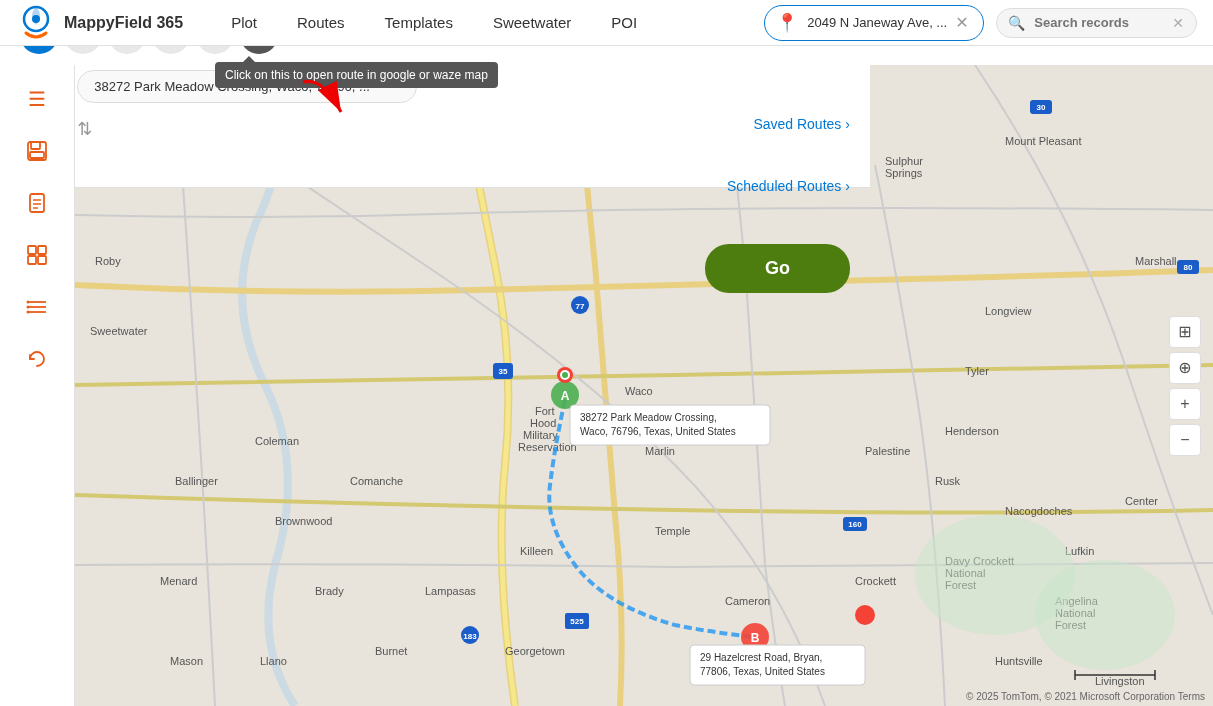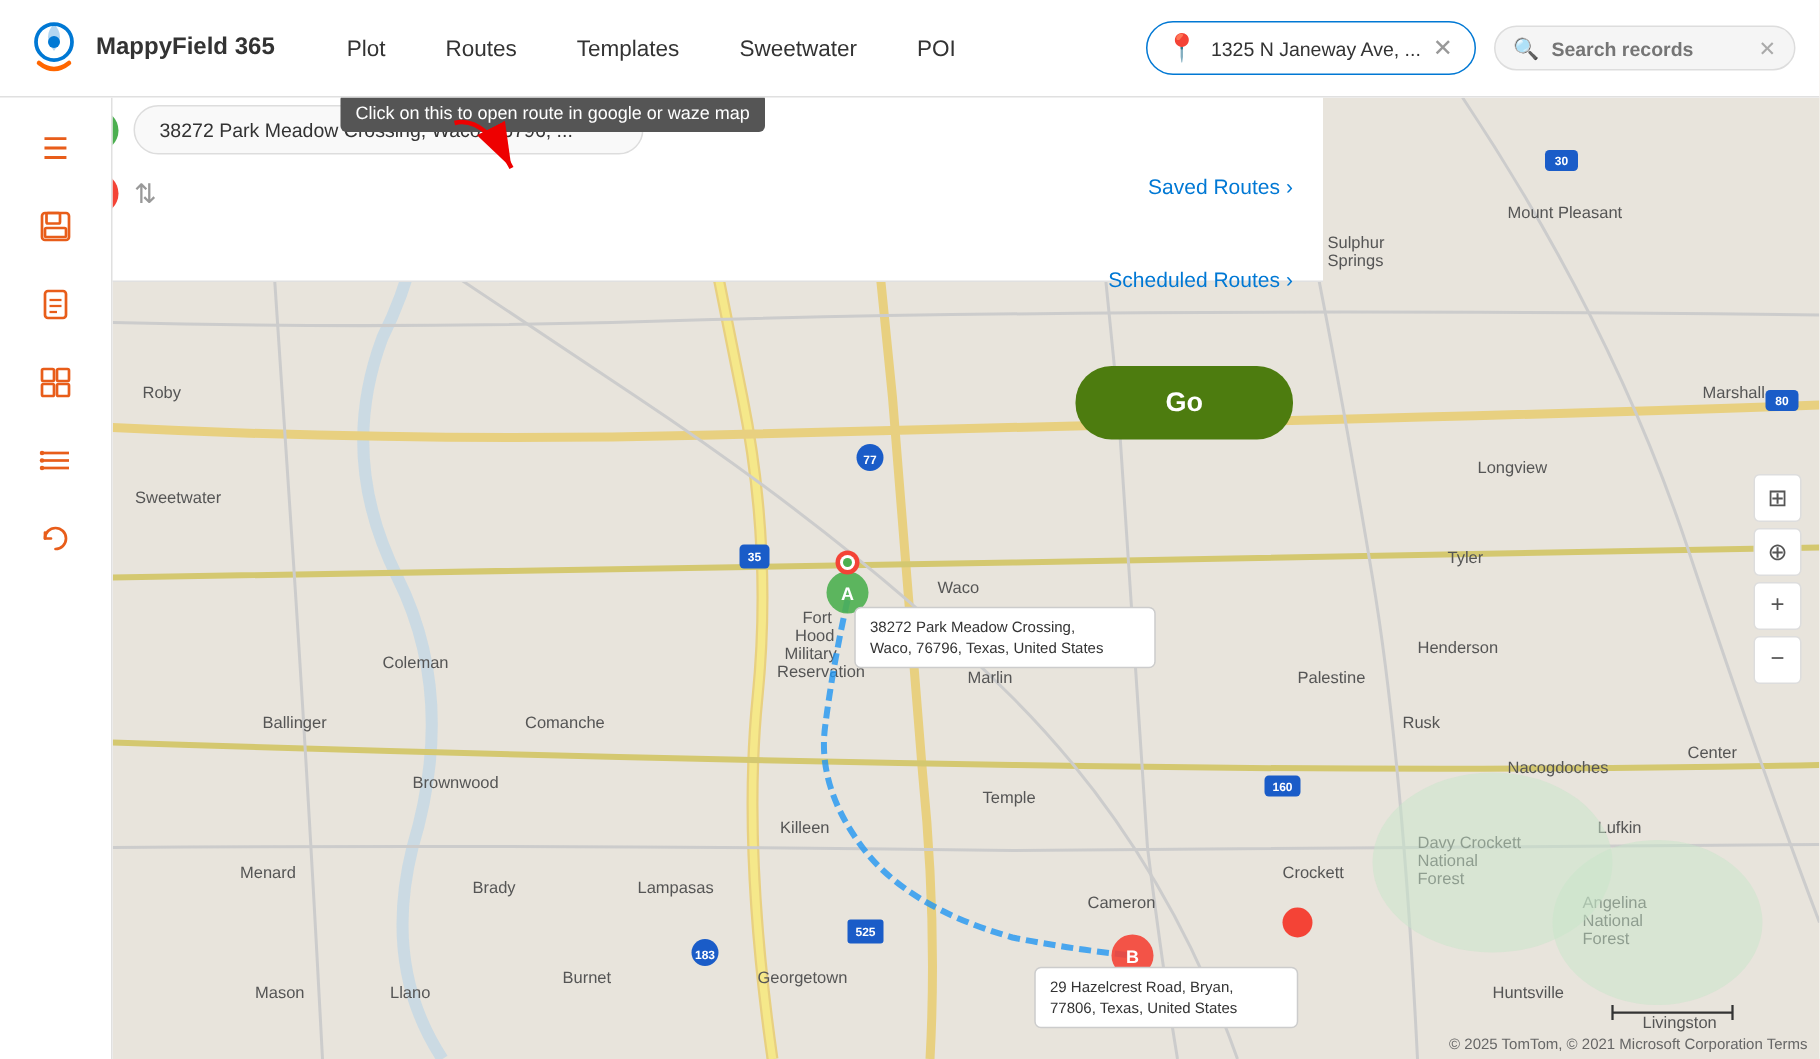--- a/index.html
+++ b/index.html
@@ -2,21 +2,21 @@
 <html><head>
   <meta charset="utf-8">
   <style>
     * { box-sizing: border-box; margin: 0; padding: 0; }
     body { font-family: 'Segoe UI', Arial, sans-serif; width: 1213px; height: 706px; overflow: hidden; position: relative; }
 
     
     .header {
       position: absolute;
       top: 0; left: 0; right: 0;
-      height: 65px;
+      height: 46px;
       background: #fff;
       display: flex;
       align-items: center;
       padding: 0 16px;
       z-index: 100;
       border-bottom: 1px solid #e0e0e0;
     }
     .logo-area {
       display: flex;
       align-items: center;
@@ -297,21 +297,21 @@
       right: 0;
       bottom: 0;
       background: #e8e4dc;
       z-index: 10;
       overflow: hidden;
     }
 
     
     .map-overlay {
       position: absolute;
-      left: 12px;
+      left: 0;
       top: 0;
       width: 870px;
       background: #fff;
       z-index: 50;
       padding: 16px 20px 24px 20px;
       border-bottom: 1px solid #e0e0e0;
     }
 
     
     .map-svg {
@@ -528,21 +528,21 @@
   <div class="nav-items">
     <div class="nav-item">Plot</div>
     <div class="nav-item">Routes</div>
     <div class="nav-item">Templates</div>
     <div class="nav-item">Sweetwater</div>
     <div class="nav-item">POI</div>
   </div>
 
   <div class="address-bar">
     <span class="address-pin">📍</span>
-    <span class="address-text">1325 N Janeway Ave, ...</span>
+    <span class="address-text">2049 N Janeway Ave, ...</span>
     <span class="address-clear">✕</span>
   </div>
 
   <div class="search-box">
     <span class="search-icon">🔍</span>
     <input class="search-input" type="text" placeholder="Search records" style="">
     <span class="search-clear">✕</span>
   </div>
 </div>
 

